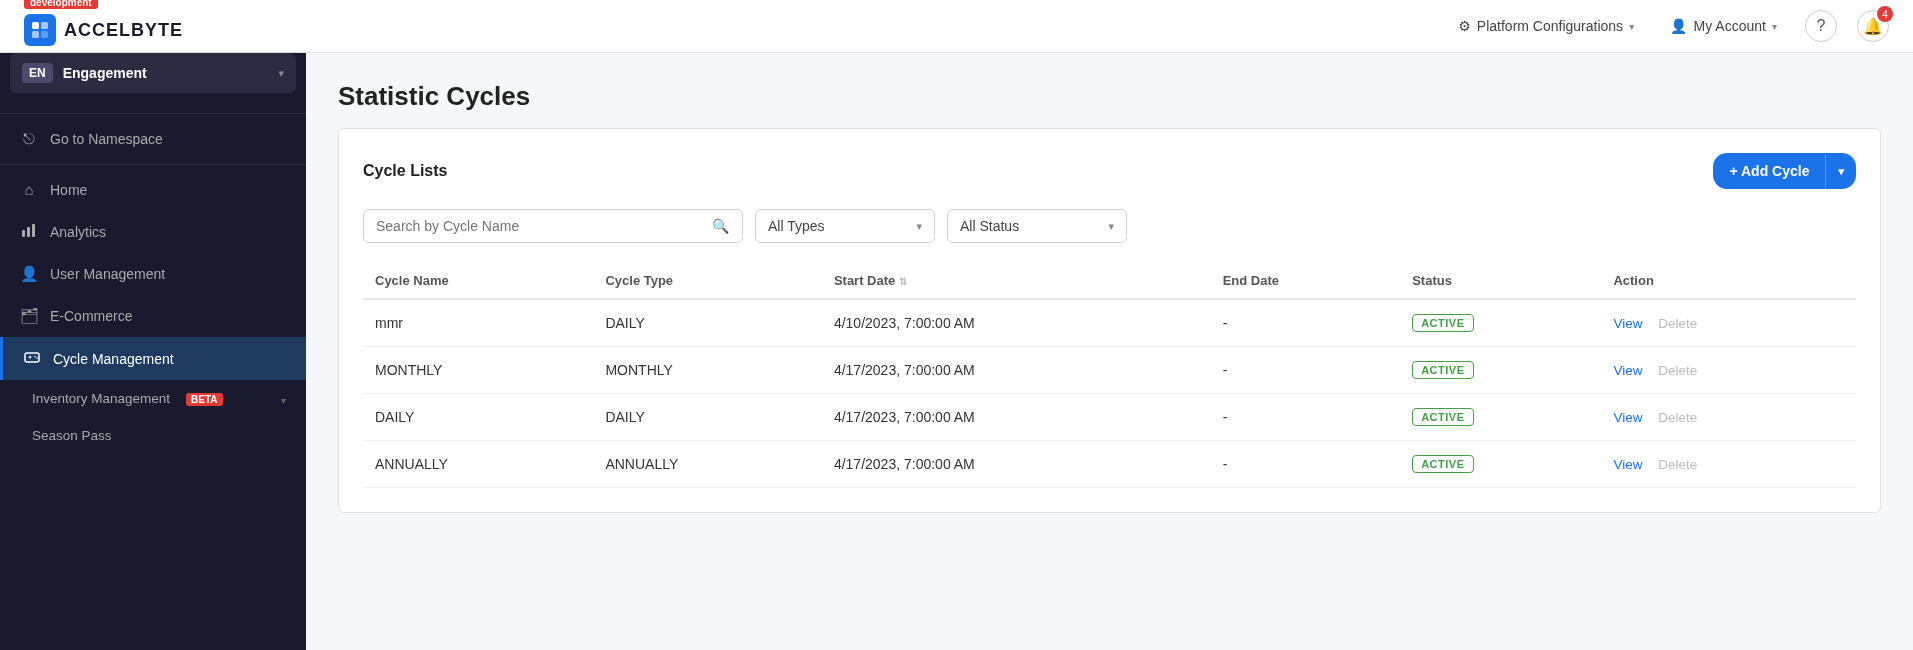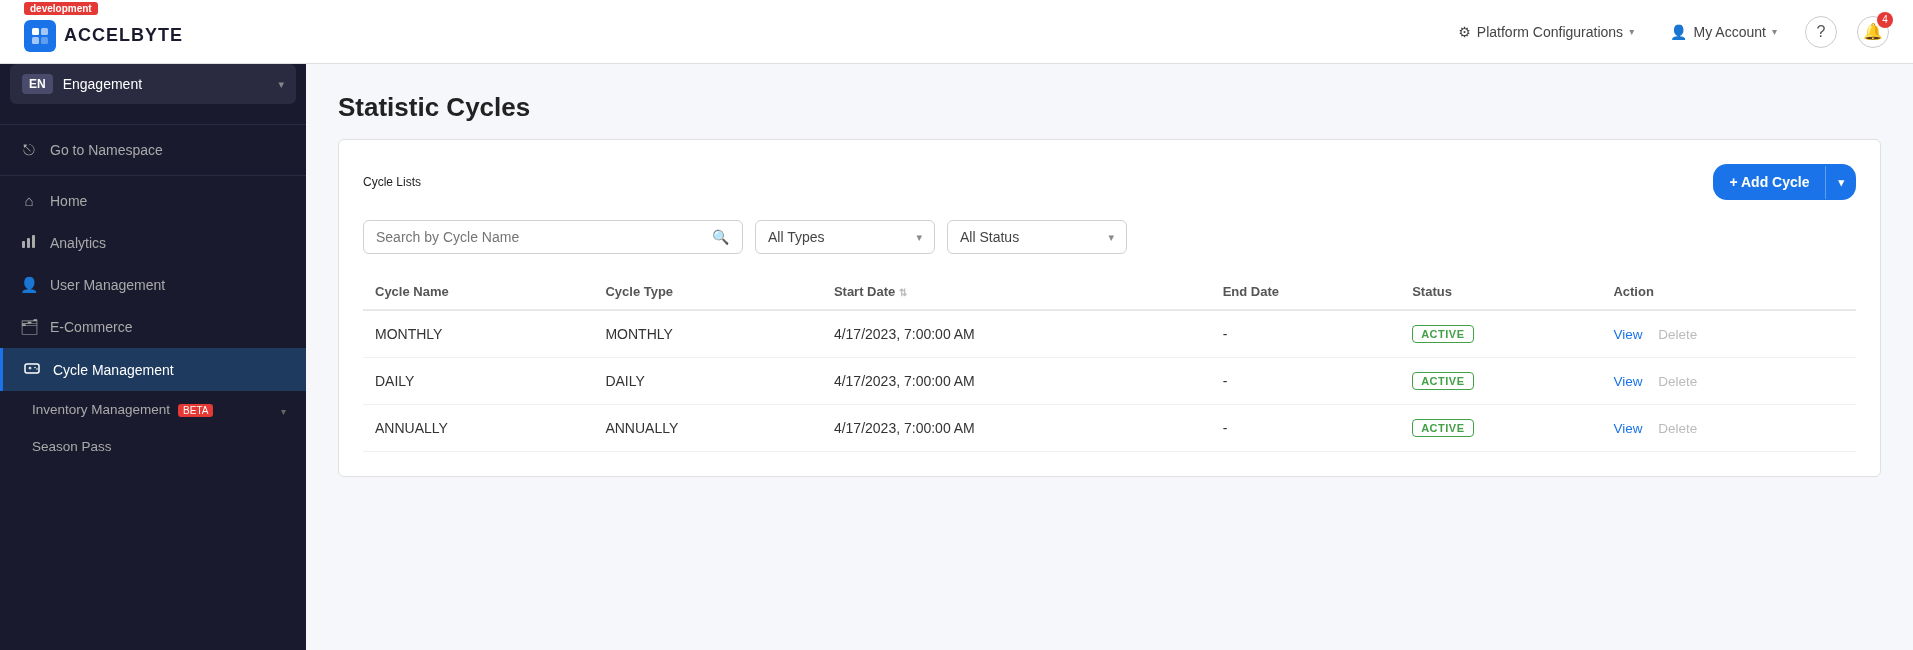--- a/index.html
+++ b/index.html
@@ -2,21 +2,21 @@
 <html><head>
   <meta charset="utf-8">
   <style>
     * { box-sizing: border-box; margin: 0; padding: 0; }
     body { font-family: -apple-system, BlinkMacSystemFont, 'Segoe UI', sans-serif; display: flex; flex-direction: column; height: 650px; overflow: hidden; background: #f5f5f5; }
 
     
     .top-header {
       display: flex; align-items: center; justify-content: space-between;
       background: #fff; border-bottom: 1px solid #e0e0e0;
-      padding: 0 24px; height: 64px; flex-shrink: 0; z-index: 10;
+      padding: 0 24px; height: 53px; flex-shrink: 0; z-index: 10;
     }
     .header-left { display: flex; align-items: center; gap: 8px; }
     .logo-badge { position: relative; display: inline-flex; flex-direction: column; align-items: flex-start; }
     .dev-tag {
       background: #e53935; color: #fff; font-size: 10px; font-weight: 600;
       padding: 1px 6px; border-radius: 3px; position: absolute; top: -10px; left: 0;
     }
     .logo-icon {
       background: #1a73e8; border-radius: 6px; width: 32px; height: 32px;
       display: flex; align-items: center; justify-content: center; color: white; font-weight: bold; font-size: 14px;
@@ -47,52 +47,52 @@
       width: 306px; background: #1a1a2e; color: #ccc; flex-shrink: 0;
       display: flex; flex-direction: column; overflow-y: auto;
     }
     .namespace-label { font-size: 11px; font-weight: 700; color: #888; letter-spacing: 1px; padding: 16px 16px 8px; }
     .namespace-selector {
       display: flex; align-items: center; gap: 10px;
       background: #2a2a40; border-radius: 6px; margin: 0 10px 16px;
       padding: 10px 12px; cursor: pointer;
     }
     .ns-badge { background: #4a4a6a; color: #fff; font-size: 12px; font-weight: 700; border-radius: 4px; padding: 3px 7px; }
-    .ns-name { flex: 1; color: #fff; font-size: 14px; font-weight: 400; }
+    .ns-name { flex: 1; color: #fff; font-size: 14px; font-weight: 700; }
     .ns-chevron { color: #888; font-size: 11px; }
     .sidebar-divider { border: none; border-top: 1px solid #2a2a40; margin: 4px 0; }
     .sidebar-item {
       display: flex; align-items: center; gap: 12px;
       padding: 12px 20px; color: #aaa; font-size: 14px; cursor: pointer;
       transition: background 0.15s;
     }
     .sidebar-item.active { background: #1e3a5f; color: #fff; border-left: 3px solid #1a73e8; }
     .sidebar-item .s-icon { width: 18px; text-align: center; font-size: 15px; }
     .sidebar-sub-item {
       display: flex; align-items: flex-end; gap: 4px;
       padding: 11px 20px 11px 32px; color: #aaa; font-size: 13.5px; cursor: pointer;
     }
     .beta-badge {
-      background: #e53935; color: white; font-size: 10px; font-weight: 400;
-      padding: 1px 5px; border-radius: 3px; margin-left: 4px;
+      background: #e53935; color: white; font-size: 10px; font-weight: 700;
+      padding: 1px 5px; border-radius: 3px; margin-left: 12px;
     }
     .sub-chevron { margin-left: auto; font-size: 10px; color: #666; }
 
     
     .main-content { flex: 1; overflow-y: auto; background: #f5f7fa; padding: 0; }
     .page-header { padding: 28px 32px 16px; }
     .page-title { font-size: 26px; font-weight: 600; color: #222; }
 
     
     .card {
       background: #fff; border: 1px solid #e0e0e0; border-radius: 6px;
       margin: 0 32px 24px; padding: 24px;
     }
     .card-header { display: flex; align-items: center; justify-content: space-between; margin-bottom: 20px; }
-    .card-title { font-size: 12px; font-weight: 400; color: #222; }
+    .card-title { font-size: 16px; font-weight: 700; color: #222; }
     .add-cycle-btn {
       display: flex; align-items: center; gap: 0;
       background: #1a73e8; color: white; border: none; border-radius: 14px;
       font-size: 14px; font-weight: 600; cursor: pointer;
     }
     .add-cycle-main { padding: 10px 16px; }
     .add-cycle-arrow { padding: 10px 12px; font-size: 11px; border-left: 1px solid rgba(255,255,255,0.3); }
 
     
     .filters-row { display: flex; align-items: center; gap: 12px; margin-bottom: 20px; }
@@ -279,20 +279,33 @@
               <th>Cycle Type</th>
               <th style="cursor:pointer;">
                 Start Date <span class="sort-icon">⇅</span>
               </th>
               <th>End Date</th>
               <th>Status</th>
               <th>Action</th>
             </tr>
           </thead>
           <tbody id="table-body">
+          <tr>
+      <td>mmr</td>
+      <td>DAILY</td>
+      <td>4/10/2023, 7:00:00 AM</td>
+      <td>-</td>
+      <td>
+        <span class="status-active">ACTIVE</span>
+      </td>
+      <td>
+        <span class="action-view">View</span>
+        <span class="action-delete">Delete</span>
+      </td>
+    </tr>
               <tr>
       <td>MONTHLY</td>
       <td>MONTHLY</td>
       <td>4/17/2023, 7:00:00 AM</td>
       <td>-</td>
       <td>
         <span class="status-active">ACTIVE</span>
       </td>
       <td>
         <span class="action-view">View</span>

